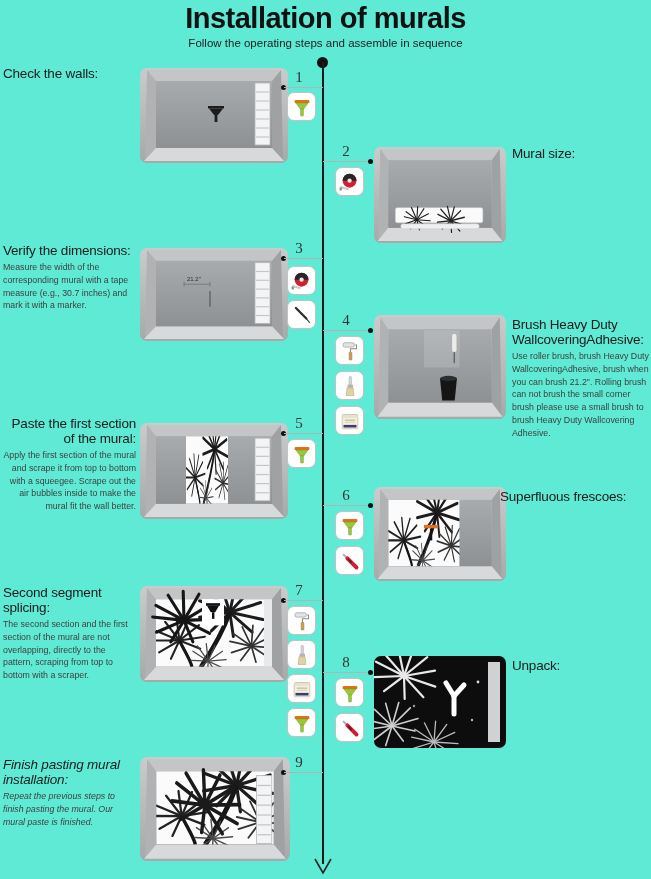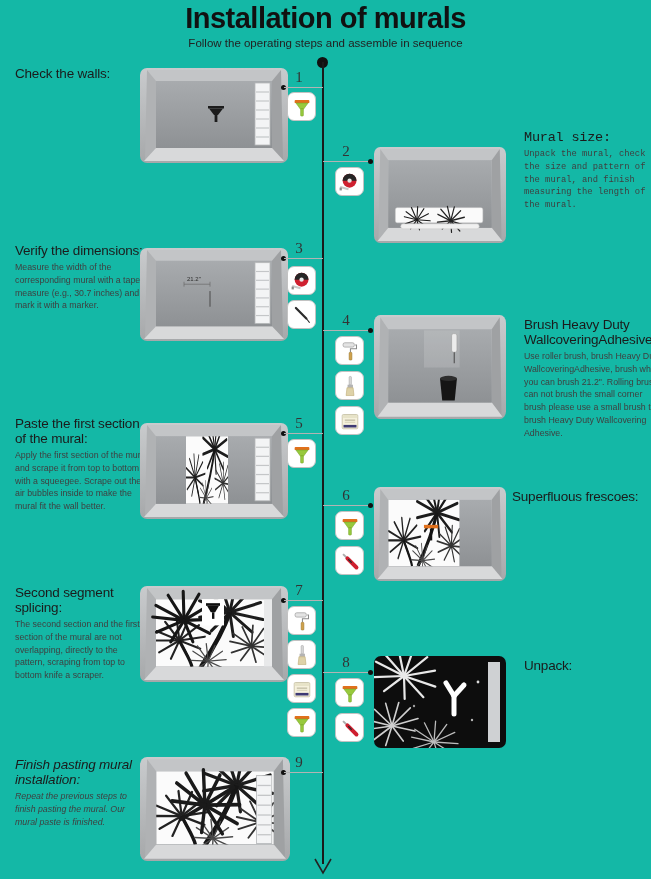--- a/index.html
+++ b/index.html
@@ -1,21 +1,21 @@
 <!DOCTYPE html>
 <html><head>
 <meta charset="utf-8">
 <style>
   html,body{margin:0;padding:0;background:#fff;}
-  #canvas{position:relative;width:651px;height:879px;background:#14b8a6;overflow:hidden;
+  #canvas{position:relative;width:651px;height:879px;background:#5eead4;overflow:hidden;
           font-family:"Liberation Sans",sans-serif;}
   .hdr{position:absolute;top:2px;left:0;width:651px;text-align:center;}
   .hdr h1{margin:0;font-size:29px;font-weight:700;color:#111;letter-spacing:-0.5px;}
   .hdr p{margin:2px 0 4px;font-size:11.5px;color:#222;}
-  .txt{position:absolute;margin-left:12px;}
+  .txt{position:absolute;}
   .txt h3{margin:0 0 3px;font-size:13.5px;font-weight:400;color:#1b1b1b;line-height:1.12;letter-spacing:-0.2px;}
   .txt p{margin:0;font-size:8.8px;color:#3f3f3f;line-height:1.45;}
   .tl-line{position:absolute;left:322px;top:62px;width:2px;height:802px;background:#1a1a1a;}
   .tl-dot{position:absolute;left:317px;top:57px;width:11px;height:11px;border-radius:50%;background:#111;}
   .tl-arrow{position:absolute;left:312px;top:856px;}
   .conn{position:absolute;height:1px;background:#b3b3b3;}
   .cdot{position:absolute;width:5px;height:5px;border-radius:50%;background:#111;}
   .num{position:absolute;width:22px;text-align:center;font-family:"Liberation Serif",serif;
        font-size:15px;color:#333;}
   .ibox{position:absolute;width:29px;height:29px;box-sizing:border-box;border:1px solid #c2c2c2;
@@ -163,23 +163,22 @@
     </span>
   <svg class="img" style="left:374px;top:147px;" width="132" height="96" viewBox="0 0 148 95" preserveAspectRatio="none">
     <use href="#room"></use>
     <g>
       <rect x="24" y="60" width="98" height="15" rx="2" fill="#fafafa" stroke="#cfcfcf" stroke-width="0.5"></rect>
       <use href="#burst" transform="translate(48,72) scale(0.5)" stroke="#1b1b1b" stroke-width="2.4"></use>
       <use href="#burst" transform="translate(86,73) scale(0.55) rotate(12)" stroke="#222" stroke-width="2.4"></use>
       <rect x="30" y="76" width="88" height="5" rx="2.5" fill="#f0f0f0" stroke="#c6c6c6" stroke-width="0.5"></rect>
     </g>
   </svg>
-  <div class="txt" style="left:512px;top:130px;width:138px;font-family:Liberation Mono, monospace;">
+  <div class="txt" style="left:512px;top:146px;width:138px;">
     <h3>Mural size:</h3>
-    <p>Unpack the mural, check the size and pattern of the mural, and finish measuring the length of the mural.</p>
   </div>
 
   <div class="txt" style="left:3px;top:243px;width:133px;">
     <h3>Verify the dimensions:</h3>
     <p>Measure the width of the corresponding mural with a tape measure (e.g., 30.7 inches) and mark it with a marker.</p>
   </div>
   <svg class="img" style="left:140px;top:248px;" width="148" height="93" viewBox="0 0 148 95" preserveAspectRatio="none">
     <use href="#room"></use>
     <g>
       <text x="47" y="34" font-size="6" fill="#2e2e2e" font-family="Liberation Sans, sans-serif">21.2"</text>
@@ -232,21 +231,21 @@
     <g>
       <polygon points="74,58 93,58 90.5,78 76.5,78" fill="#151515"></polygon>
       <ellipse cx="83.5" cy="58" rx="9.5" ry="2.4" fill="#2e2e2e"></ellipse>
     </g>
   </svg>
   <div class="txt" style="left:512px;top:317px;width:139px;">
     <h3>Brush Heavy Duty WallcoveringAdhesive:</h3>
     <p>Use roller brush, brush Heavy Duty WallcoveringAdhesive, brush when you can brush 21.2". Rolling brush can not brush the small corner brush please use a small brush to brush Heavy Duty Wallcovering Adhesive.</p>
   </div>
 
-  <div class="txt" style="left:3px;top:416px;width:133px;">
+  <div class="txt" style="left:3px;top:416px;width:133px;text-align:right;">
     <h3>Paste the first section of the mural:</h3>
     <p>Apply the first section of the mural and scrape it from top to bottom with a squeegee. Scrape out the air bubbles inside to make the mural fit the wall better.</p>
   </div>
   <svg class="img" style="left:140px;top:423px;" width="148" height="96" viewBox="0 0 148 95" preserveAspectRatio="none">
     <use href="#room"></use>
     <use href="#mural" x="46" y="13" width="42" height="67"></use>
     <use href="#ladder" x="115" y="15"></use>
   </svg>
   <div class="cdot" style="left:281px;top:431px;"></div>
   <div class="conn" style="left:284px;top:433px;width:39px;"></div>
@@ -277,21 +276,21 @@
       <line x1="56" y1="40" x2="72" y2="40" stroke="#e0701c" stroke-width="3.5"></line>
       <line x1="64" y1="42" x2="64" y2="54" stroke="#141414" stroke-width="2.6"></line>
     </g>
   </svg>
   <div class="txt" style="left:500px;top:489px;width:138px;">
     <h3>Superfluous frescoes:</h3>
   </div>
 
   <div class="txt" style="left:3px;top:585px;width:133px;">
     <h3>Second segment splicing:</h3>
-    <p>The second section and the first section of the mural are not overlapping, directly to the pattern, scraping from top to bottom knife a scraper.</p>
+    <p>The second section and the first section of the mural are not overlapping, directly to the pattern, scraping from top to bottom with a scraper.</p>
   </div>
   <svg class="img" style="left:140px;top:586px;" width="148" height="96" viewBox="0 0 148 95" preserveAspectRatio="none">
     <use href="#room"></use>
     <use href="#mural" x="16" y="13" width="108" height="67"></use>
     <use href="#burst" transform="translate(44,34) scale(1.1) rotate(-6)" stroke="#161616" stroke-width="2.8"></use>
     <rect x="62" y="13" width="22" height="26" fill="#fff"></rect>
     <g>
       <rect x="66" y="17" width="14" height="2.6" fill="#101010"></rect>
       <polygon points="67,19.6 79,19.6 75.2,26 70.8,26" fill="#101010"></polygon>
       <rect x="72" y="26" width="2.4" height="6.5" fill="#101010"></rect>

